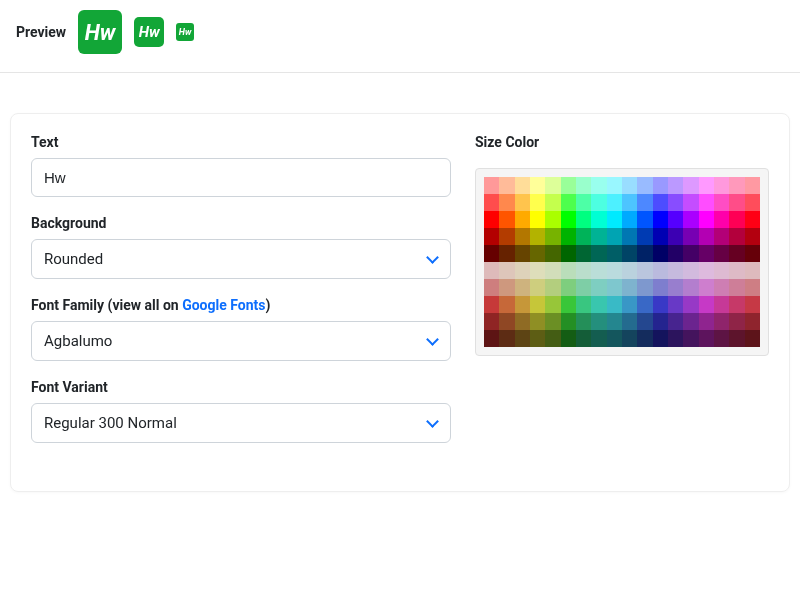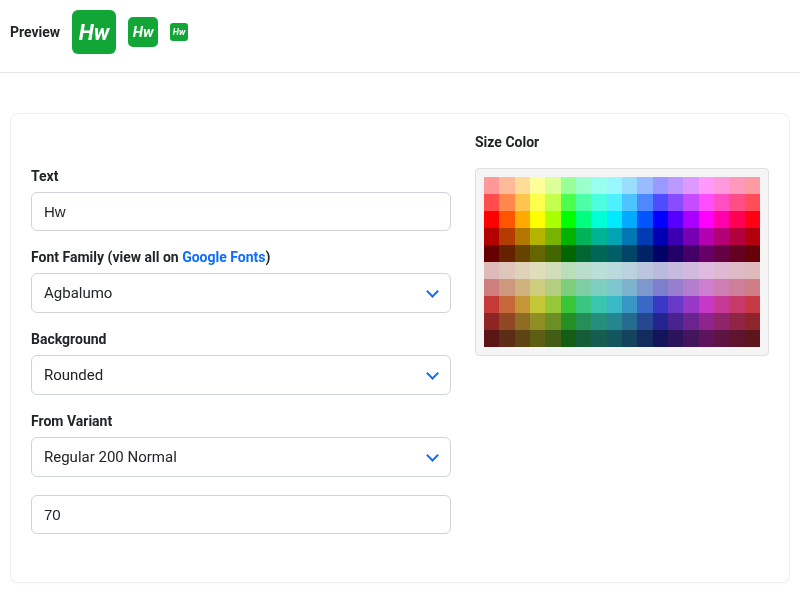--- a/index.html
+++ b/index.html
@@ -8,21 +8,21 @@
       background: #fff;
       color: #212529;
       width: 800px;
       height: 600px;
       overflow: hidden;
     }
     .preview-bar {
       display: flex;
       align-items: center;
       gap: 12px;
-      padding: 10px 10px 18px 10px;
+      padding: 10px 10px 18px 16px;
       border-bottom: 1px solid #e5e5e5;
     }
     .preview-label {
       font-weight: 700;
       font-size: 14px;
       color: #212529;
     }
     .preview-icon-box {
       background: #12a637;
       border-radius: 6px;
@@ -50,21 +50,20 @@
       margin-bottom: 24px;
       color: #212529;
     }
     .columns {
       display: flex;
       gap: 24px;
     }
     .col-left {
       width: 420px;
       flex-shrink: 0;
-      margin-top: 34px;
     }
     .col-right {
       flex: 1;
       min-width: 0;
     }
     .form-group {
       margin-bottom: 18px;
     }
     .form-label {
       font-weight: 700;
@@ -150,47 +149,46 @@
 
   <div class="columns">
     <div class="col-left">
 
       <div class="form-group">
         <label class="form-label">Text</label>
         <input class="form-control" type="text" value="Hw" style="">
       </div>
 
       <div class="form-group">
+        <label class="form-label">Background</label>
+        <div class="form-select">
+          <span>Rounded</span>
+          <span class="chevron"></span>
+        </div>
+      </div>
+
+      <div class="form-group">
         <label class="form-label">
           <span>Font Family (view all on </span><a href="#">Google Fonts</a><span>)</span>
         </label>
         <div class="form-select">
           <span>Agbalumo</span>
           <span class="chevron"></span>
         </div>
       </div>
 
       <div class="form-group">
-        <label class="form-label">Background</label>
+        <label class="form-label">Font Variant</label>
         <div class="form-select">
-          <span>Rounded</span>
+          <span>Regular 300 Normal</span>
           <span class="chevron"></span>
         </div>
       </div>
 
       <div class="form-group">
-        <label class="form-label">From Variant</label>
-        <div class="form-select">
-          <span>Regular 200 Normal</span>
-          <span class="chevron"></span>
-        </div>
-      </div>
-
-      <div class="form-group">
-        <input class="form-control" type="text" value="70" style="">
       </div>
 
     </div>
 
     <div class="col-right">
 
       <div class="form-group">
         <label class="form-label">Size Color</label>
       </div>
 

